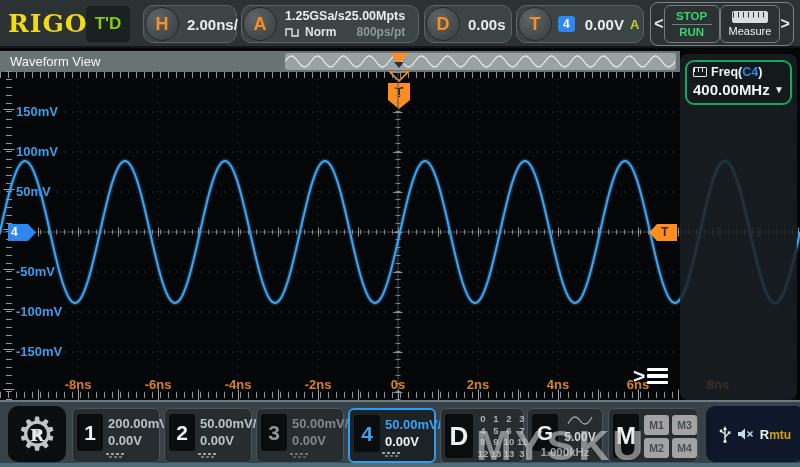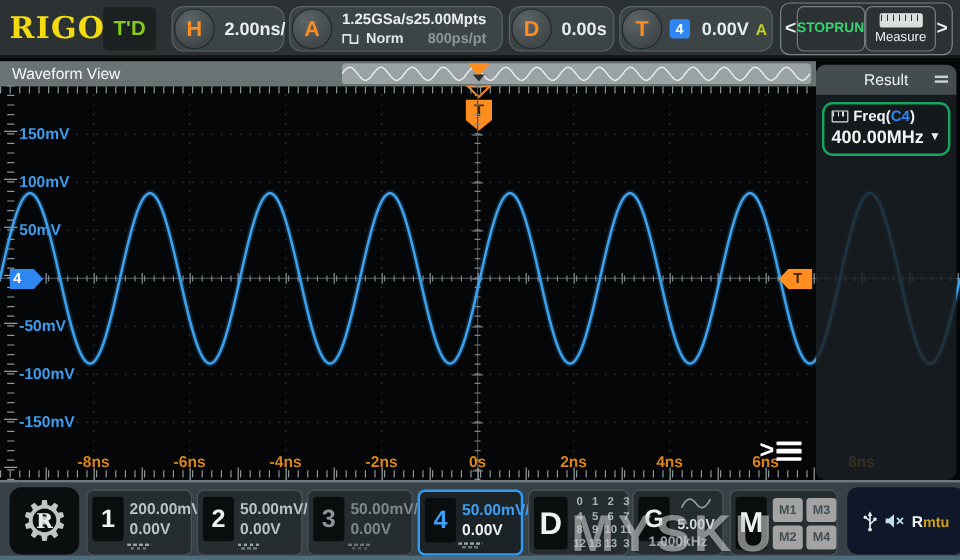--- a/index.html
+++ b/index.html
@@ -28,21 +28,21 @@
   .acq-bot{color:#8d9799;font-size:12px;font-weight:600;text-align:right;}
   .normrow{display:flex;align-items:center;gap:4px;color:#dfe4e5;font-size:12px;font-weight:600;}
   .chbadge{background:#2e86f0;color:#fff;font-size:12px;font-weight:bold;border-radius:3px;
            padding:1px 5px;margin:0 4px 0 6px;}
   .slope{margin-right:2px;}
   .sweep{color:#c3cf2a;font-size:13px;font-weight:bold;padding:0 8px 0 2px;}
   .navwrap{position:absolute;left:650px;top:2px;width:144px;height:44px;border:1px solid #7b8385;
            border-radius:8px;display:flex;align-items:center;justify-content:space-between;padding:0 3px;}
   .navarr{color:#e8ecec;font-size:16px;font-weight:bold;width:10px;text-align:center;cursor:default;}
   .runbox{width:57px;height:38px;border:1px solid #757d7f;border-radius:6px;
-          display:flex;flex-direction:row;align-items:center;justify-content:center;}
+          display:flex;flex-direction:column;align-items:center;justify-content:center;}
   .runbox .s1{color:#35d56f;font-size:11.5px;font-weight:bold;line-height:13px;}
   .runbox .div{width:40px;height:1px;background:#757d7f;margin:1px 0;}
   .measbox{width:62px;height:38px;border:1px solid #757d7f;border-radius:6px;
            display:flex;flex-direction:column;align-items:center;justify-content:center;gap:2px;}
   .ruler-ic{width:36px;height:12px;background:#d9dedf;border-radius:2px;
             background-image:repeating-linear-gradient(90deg,#2c3234 0 1px,transparent 1px 5px);
             background-size:100% 55%;background-repeat:no-repeat;border:1px solid #d9dedf;}
   .measbox .lbl{color:#eef1f2;font-size:11px;}
 
   
@@ -283,27 +283,20 @@
   <div class="menuicon">
     <span class="chev">&gt;</span>
     <span class="bars">
         <i></i>
         <i></i>
         <i></i>
       </span>
   </div>
 
   <div class="result">
-    <div class="result-hdr">
-      <span>Result</span>
-      <span class="result-menu">
-          <i></i>
-          <i></i>
-        </span>
-    </div>
     <div class="freqcard">
       <div class="freqrow">
         <span class="mruler"></span>
         <span class="freqname"><span>Freq(</span><span class="src">C4</span><span>)</span></span>
       </div>
       <div class="freqval">
         <span class="v">400.00MHz</span>
         <span class="dd">▼</span>
       </div>
     </div>

